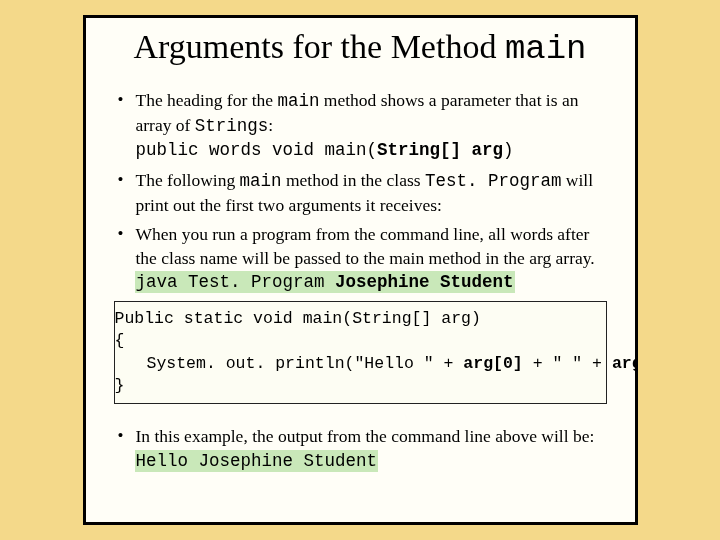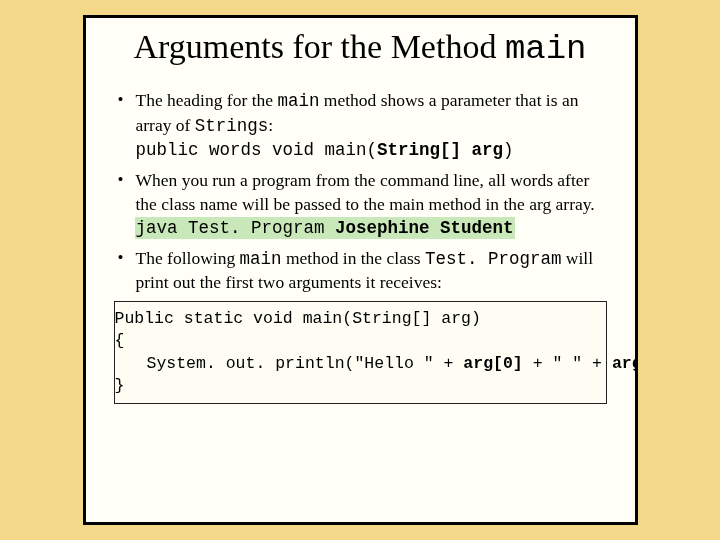--- a/index.html
+++ b/index.html
@@ -70,29 +70,35 @@
   </h1>
 
   <ul>
 
     <li>
       <span>The heading for the </span><span class="mono">main</span><span> method shows a parameter that is an array of </span><span class="mono">Strings</span><span>:</span><br>
       <span class="mono"><span>public words void main(</span><span class="bold">String[] arg</span><span>)</span></span>
     </li>
 
     <li>
-      <span>When you run a program from the command line, all words after the class name will be passed to the main method in the arg array.</span><br>
-      <span class="mono hl"><span>java Test. Program </span><span class="bold">Josephine Student</span></span>
+      <span>The following </span><span class="mono">main</span><span> method in the class </span><span class="mono">Test. Program</span><span> will print out the first two arguments it receives:</span>
     </li>
 
     <li>
-      <span>The following </span><span class="mono">main</span><span> method in the class </span><span class="mono">Test. Program</span><span> will print out the first two arguments it receives:</span>
+      <span>When you run a program from the command line, all words after the class name will be passed to the main method in the arg array.</span><br>
+      <span class="mono hl"><span>java Test. Program </span><span class="bold">Josephine Student</span></span>
     </li>
 
   </ul>
 
   <div class="codeblock"><span>Public static void main(String[] arg)</span>
 <span>{</span>
 <span class="indent"></span><span>System. out. println("Hello " + </span><span class="bold">arg[0]</span><span> + " " + </span><span class="bold">arg[1]</span><span>);</span>
 <span>}</span></div>
 
+  <ul>
+    <li>
+      <span>In this example, the output from the command line above will be:</span><br>
+      <span class="mono hl">Hello Josephine Student</span>
+    </li>
+  </ul>
 
 </div>
 
 </body></html>

